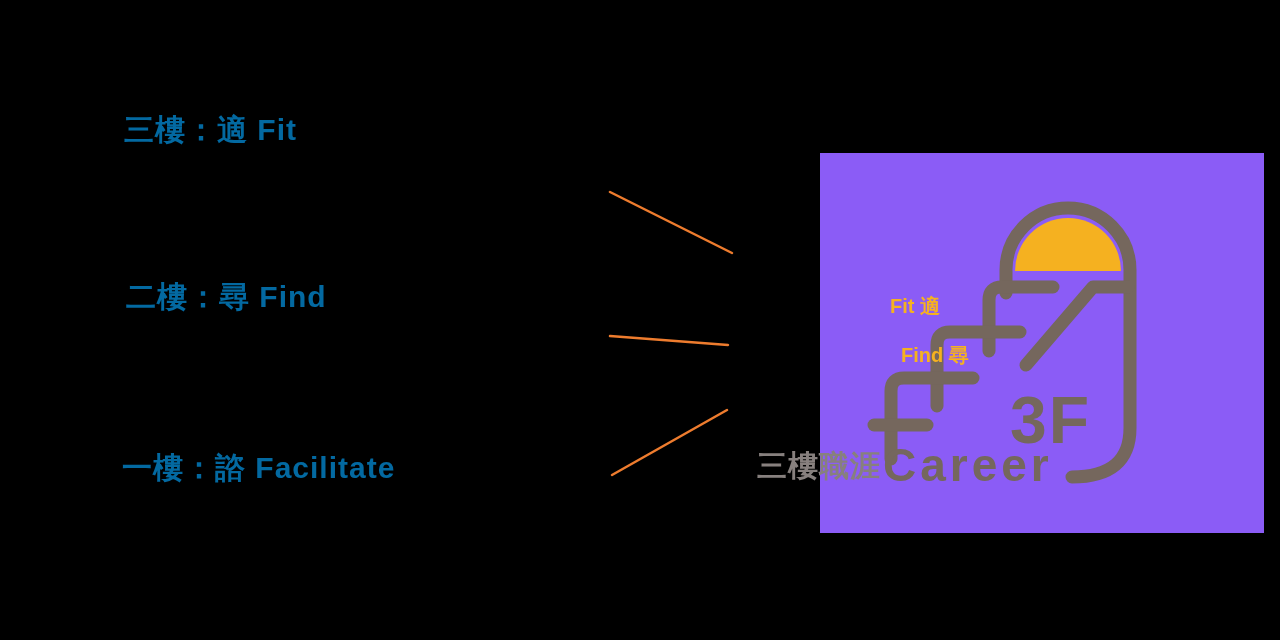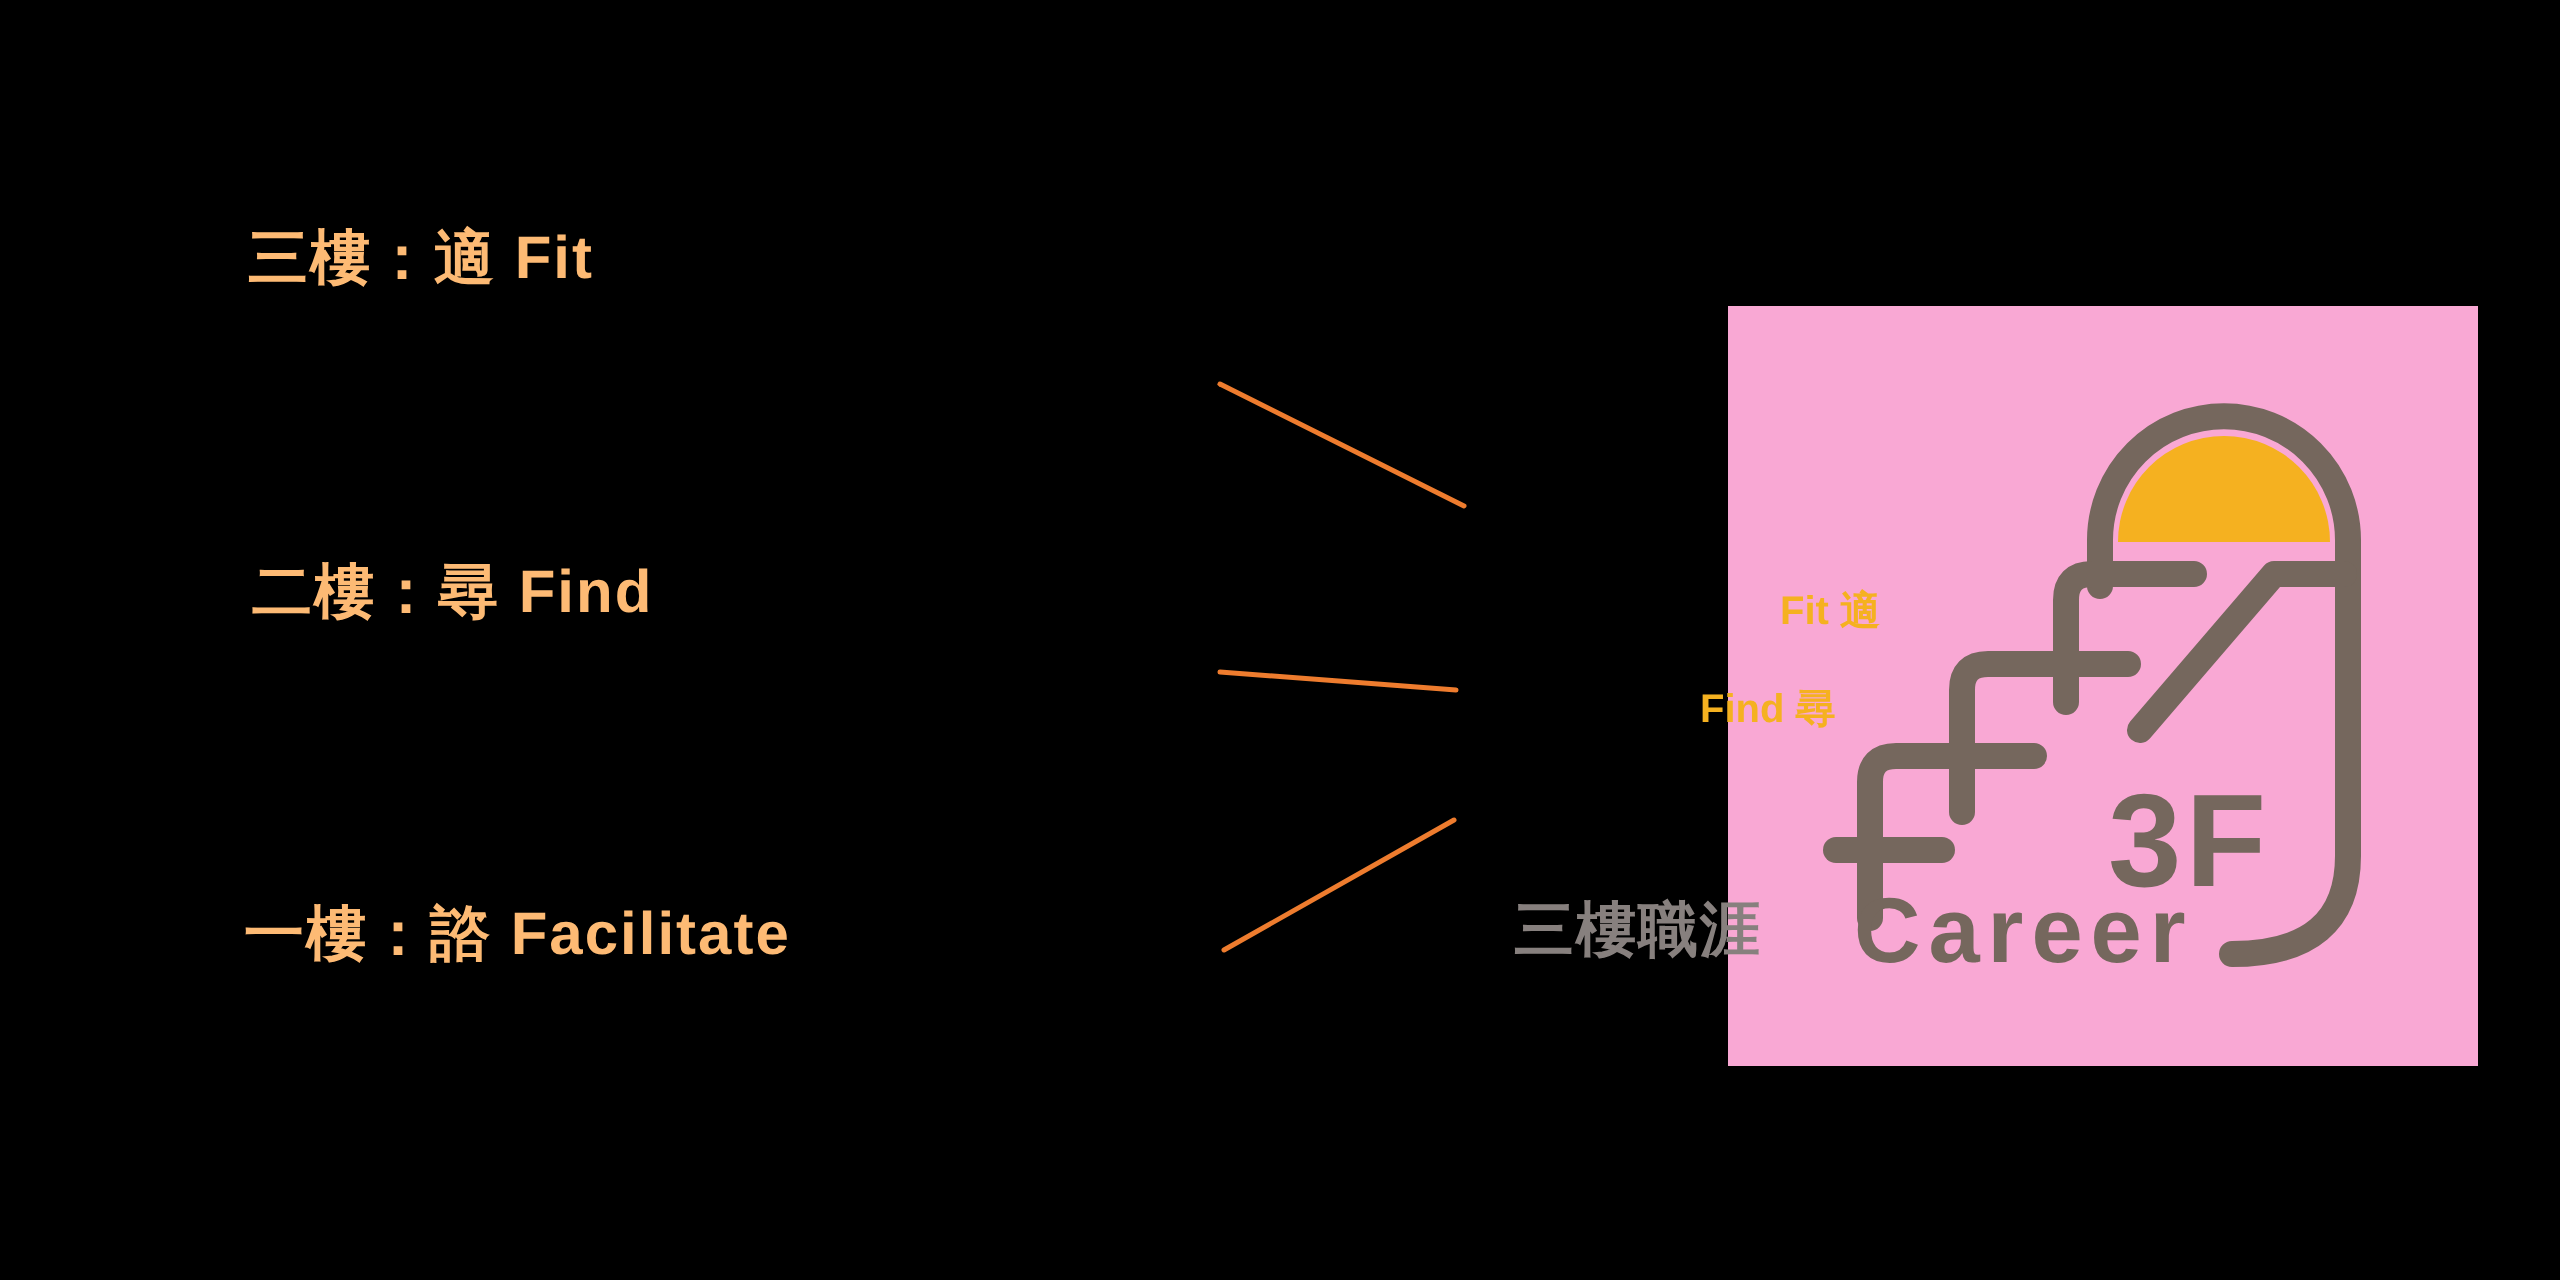--- a/index.html
+++ b/index.html
@@ -10,59 +10,59 @@
   .canvas {
     position: relative;
     width: 1280px;
     height: 640px;
     background: #000000;
     overflow: hidden;
     font-family: "Liberation Sans", "DejaVu Sans", sans-serif;
   }
   .floor-label {
     position: absolute;
-    color: #fdba74;
+    color: #0369a1;
     font-size: 30px;
     font-weight: bold;
     line-height: 32px;
     white-space: nowrap;
     letter-spacing: 1px;
   }
   .floor-3f { left: 124px; top: 114px; }
   .floor-2f { left: 126px; top: 281px; }
   .floor-1f { left: 122px; top: 452px; }
 
   .connectors {
     position: absolute;
     left: 0; top: 0;
     width: 1280px;
     height: 640px;
   }
 
   .logo-card {
     position: absolute;
-    left: 864px;
+    left: 820px;
     top: 153px;
-    width: 375px;
+    width: 444px;
     height: 380px;
-    background: #f9a8d4;
+    background: #8b5cf6;
   }
   .logo-svg { display: block; width: 382px; height: 380px; }
 
   .logo-label {
     position: absolute;
     color: #F5B120;
     font-size: 20px;
     font-weight: bold;
     line-height: 30px;
     white-space: nowrap;
     z-index: 3;
   }
   .label-fit        { left: 890px; top: 291px; }
-  .label-find       { left: 825px; top: 340px; padding-left: 25px; }
+  .label-find       { left: 876px; top: 340px; padding-left: 25px; }
   .label-facilitate { left: 745px; top: 389px; }
   .label-career-zh  {
     position: absolute;
     left: 757px; top: 449px;
     color: #87807E;
     font-size: 30px;
     font-weight: bold;
     line-height: 34px;
     letter-spacing: 1px;
     white-space: nowrap;

